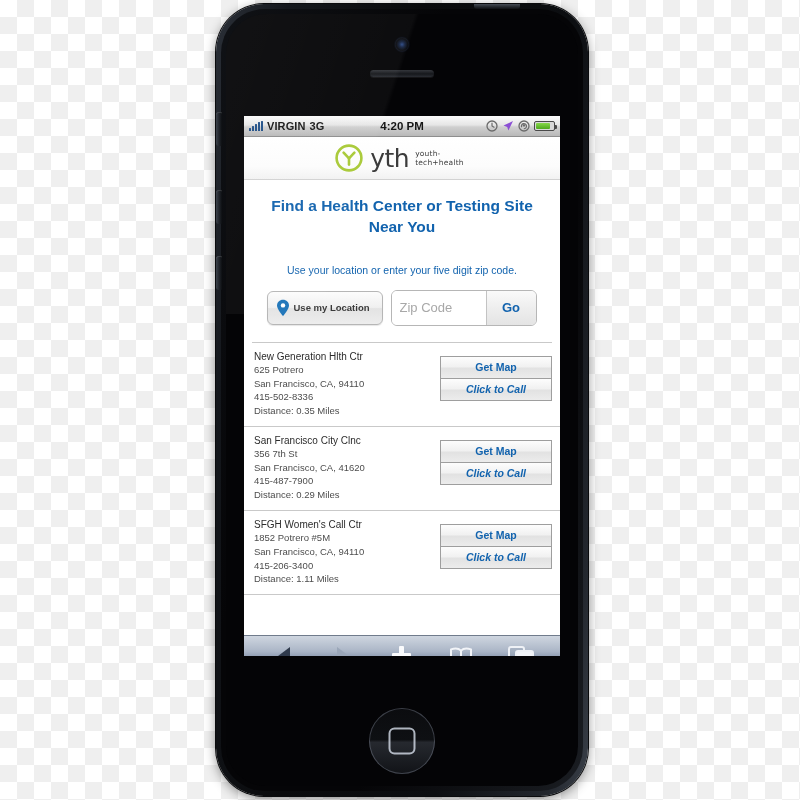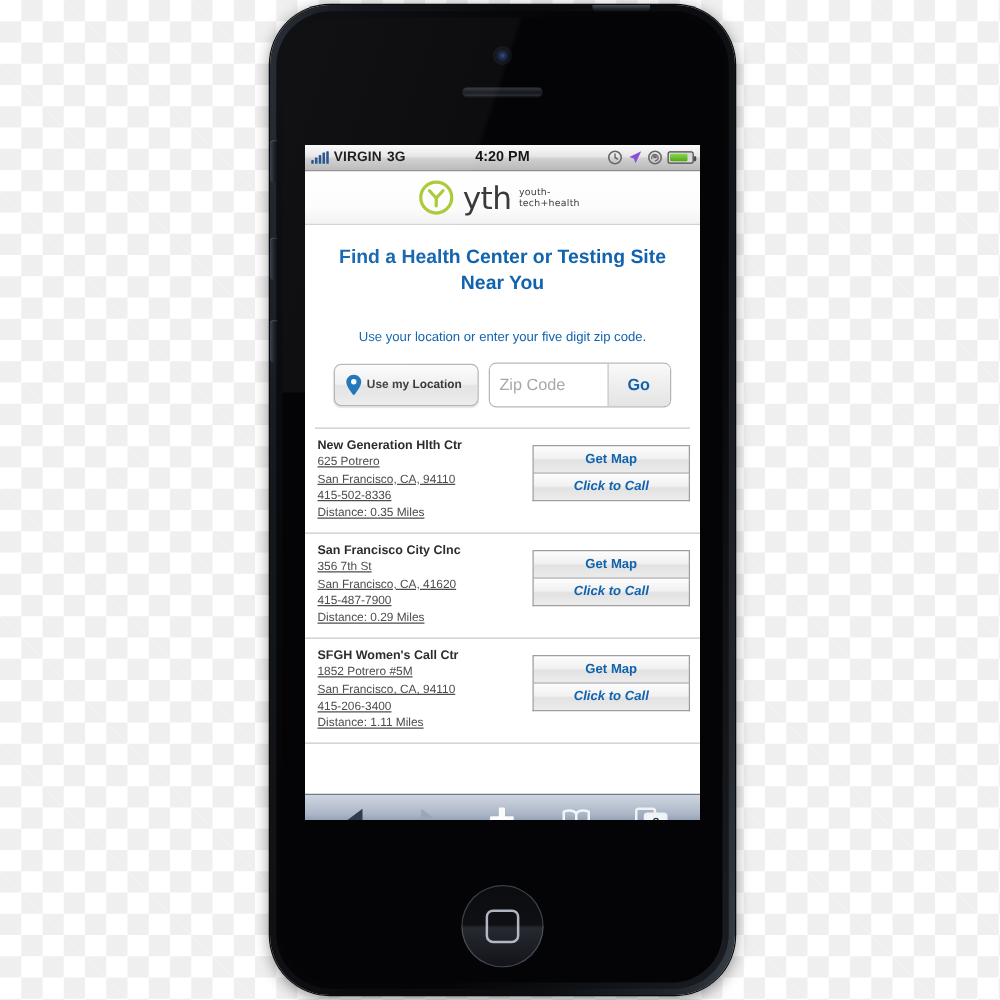--- a/index.html
+++ b/index.html
@@ -310,33 +310,32 @@
   .result-row {
     display: flex;
     align-items: flex-start;
     padding: 8px 8px 8px 8px;
     border-bottom: 1px solid #c9c9c9;
   }
   .result-row:last-child { border-bottom: 1px solid #c9c9c9; }
   .result-info { flex: 1 1 auto; padding-left: 2px; }
   .result-name {
     font-size: 10px;
-    font-weight: bold;
+    font-weight: normal;
     color: #2c2c2c;
     margin-bottom: 1px;
   }
   .result-line {
     font-size: 9.5px;
     color: #4d4d4d;
     line-height: 1.45;
-    text-decoration: underline;
   }
   .result-actions {
     flex: 0 0 auto;
-    width: 126px;
+    width: 112px;
     display: flex;
     flex-direction: column;
     padding-top: 5px;
   }
   .action-btn {
     height: 21px;
     line-height: 21px;
     text-align: center;
     font-size: 10.5px;
     font-weight: bold;

